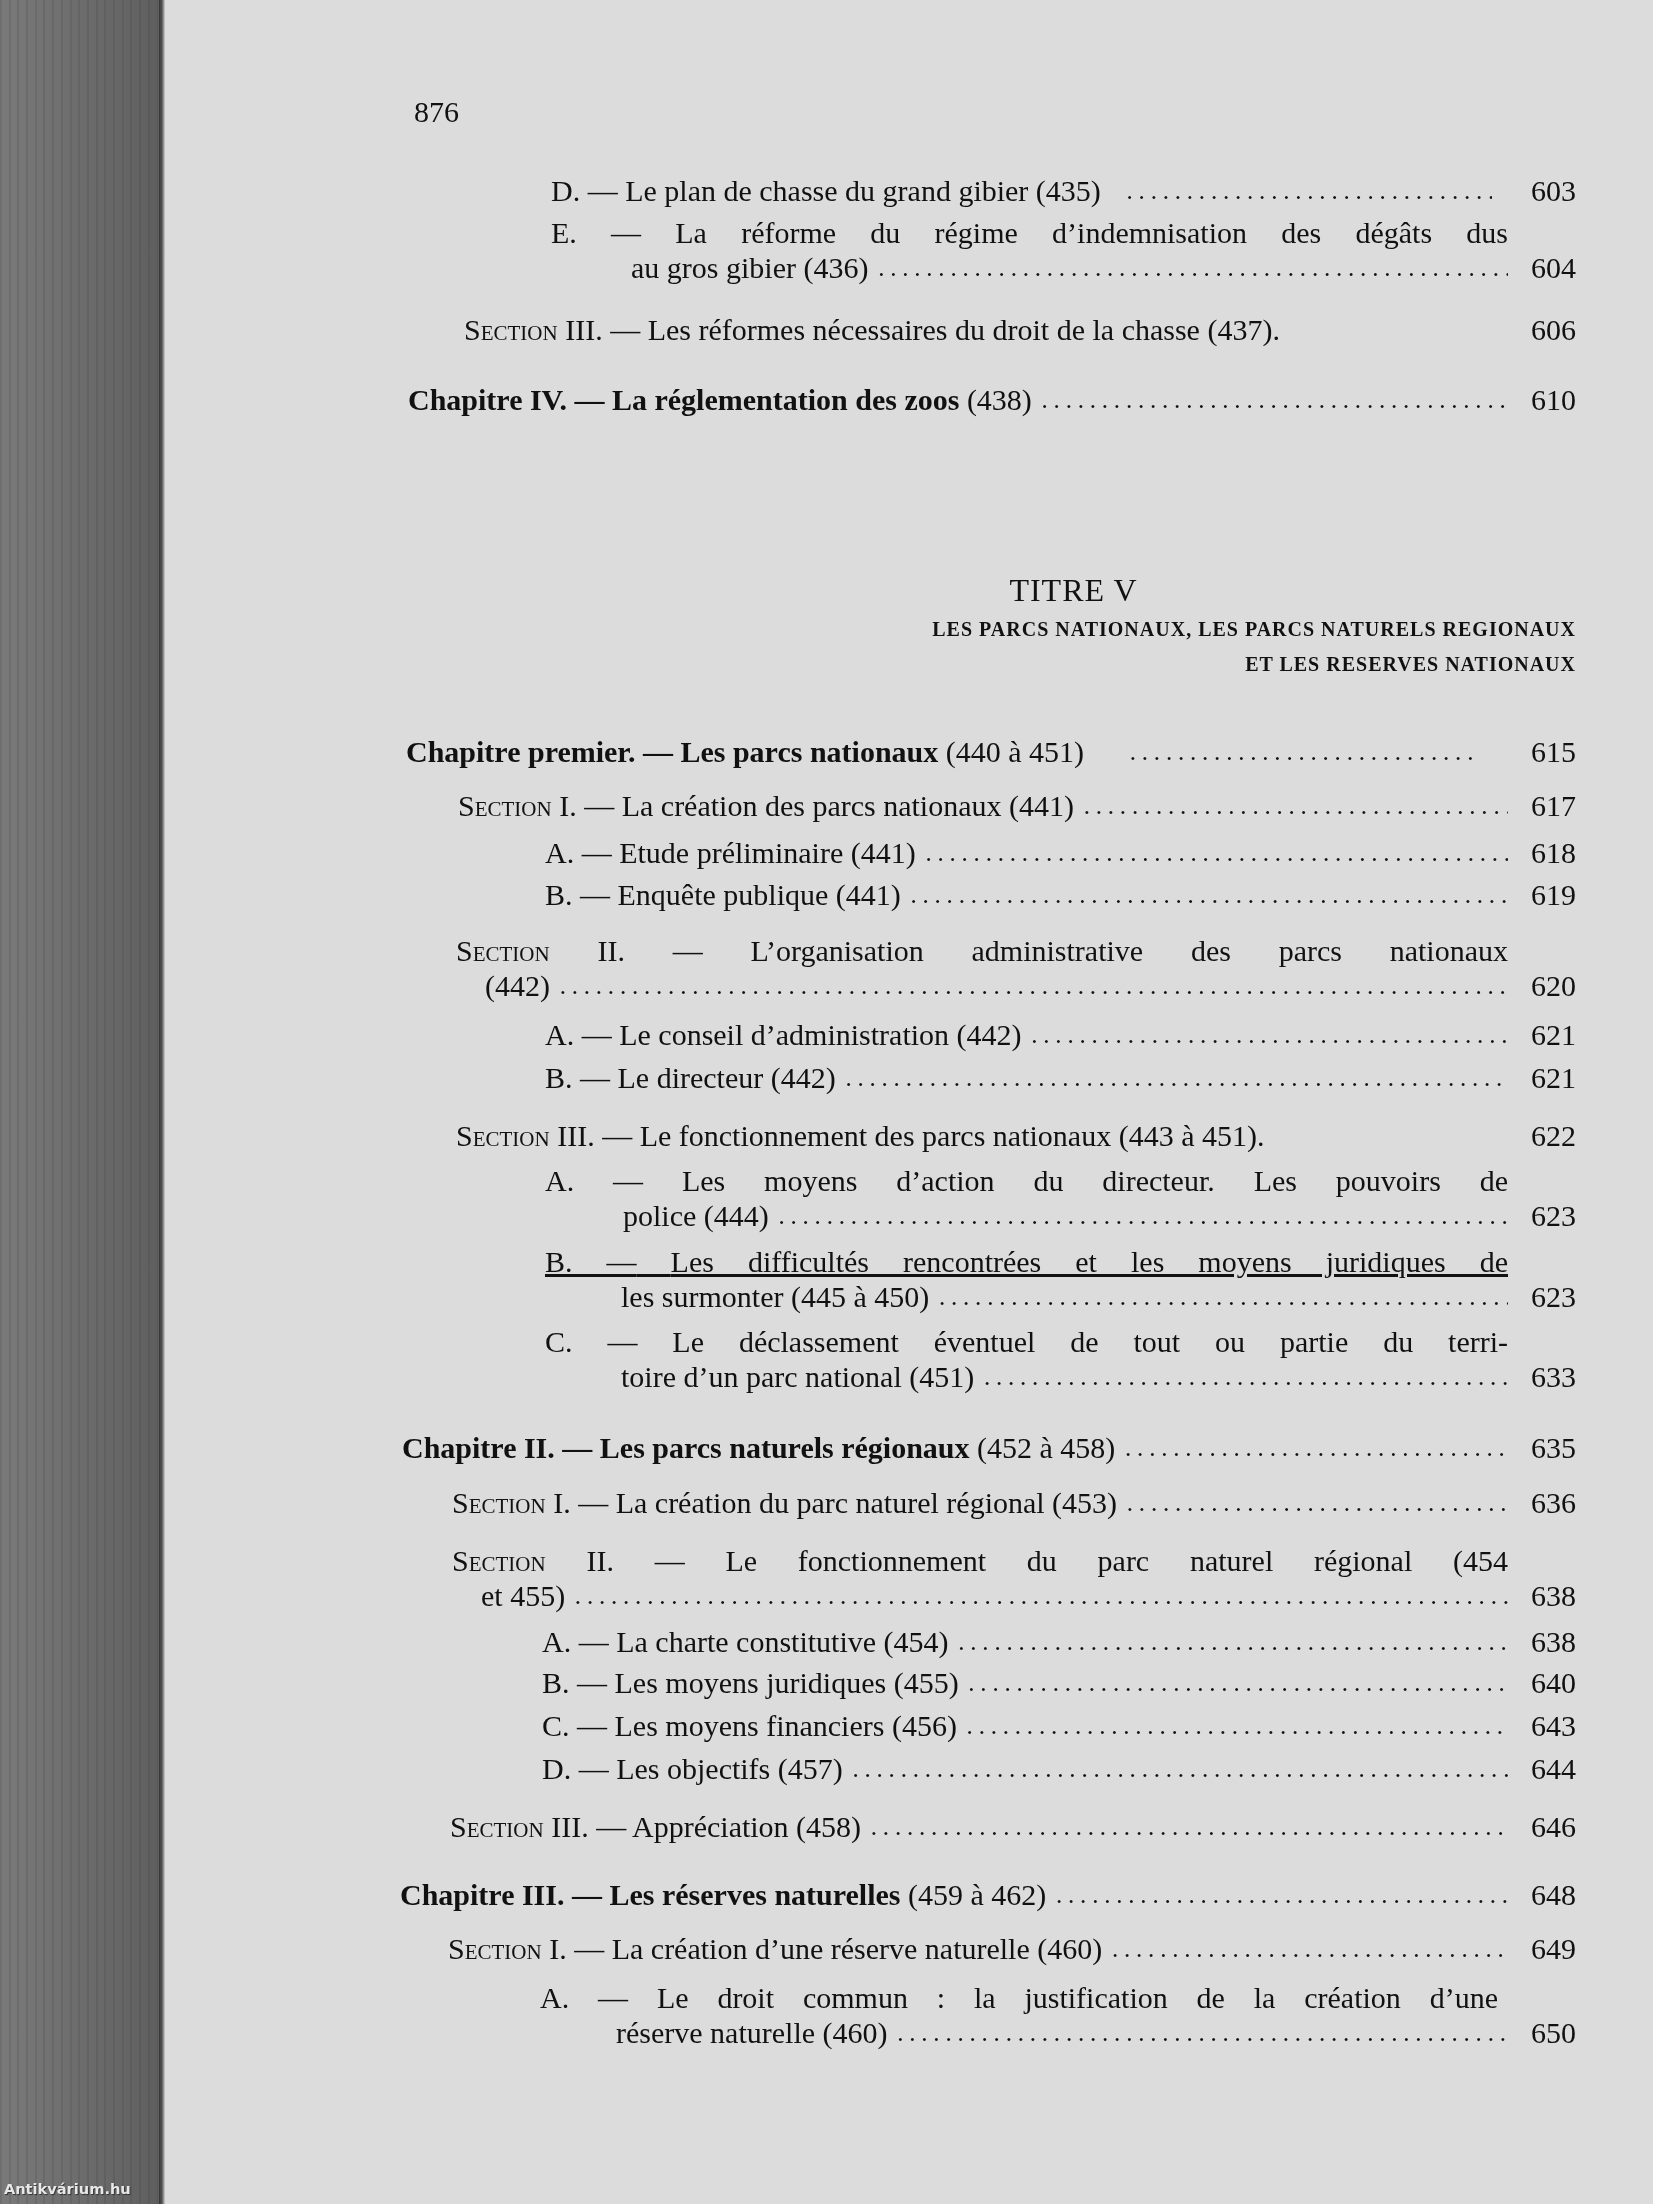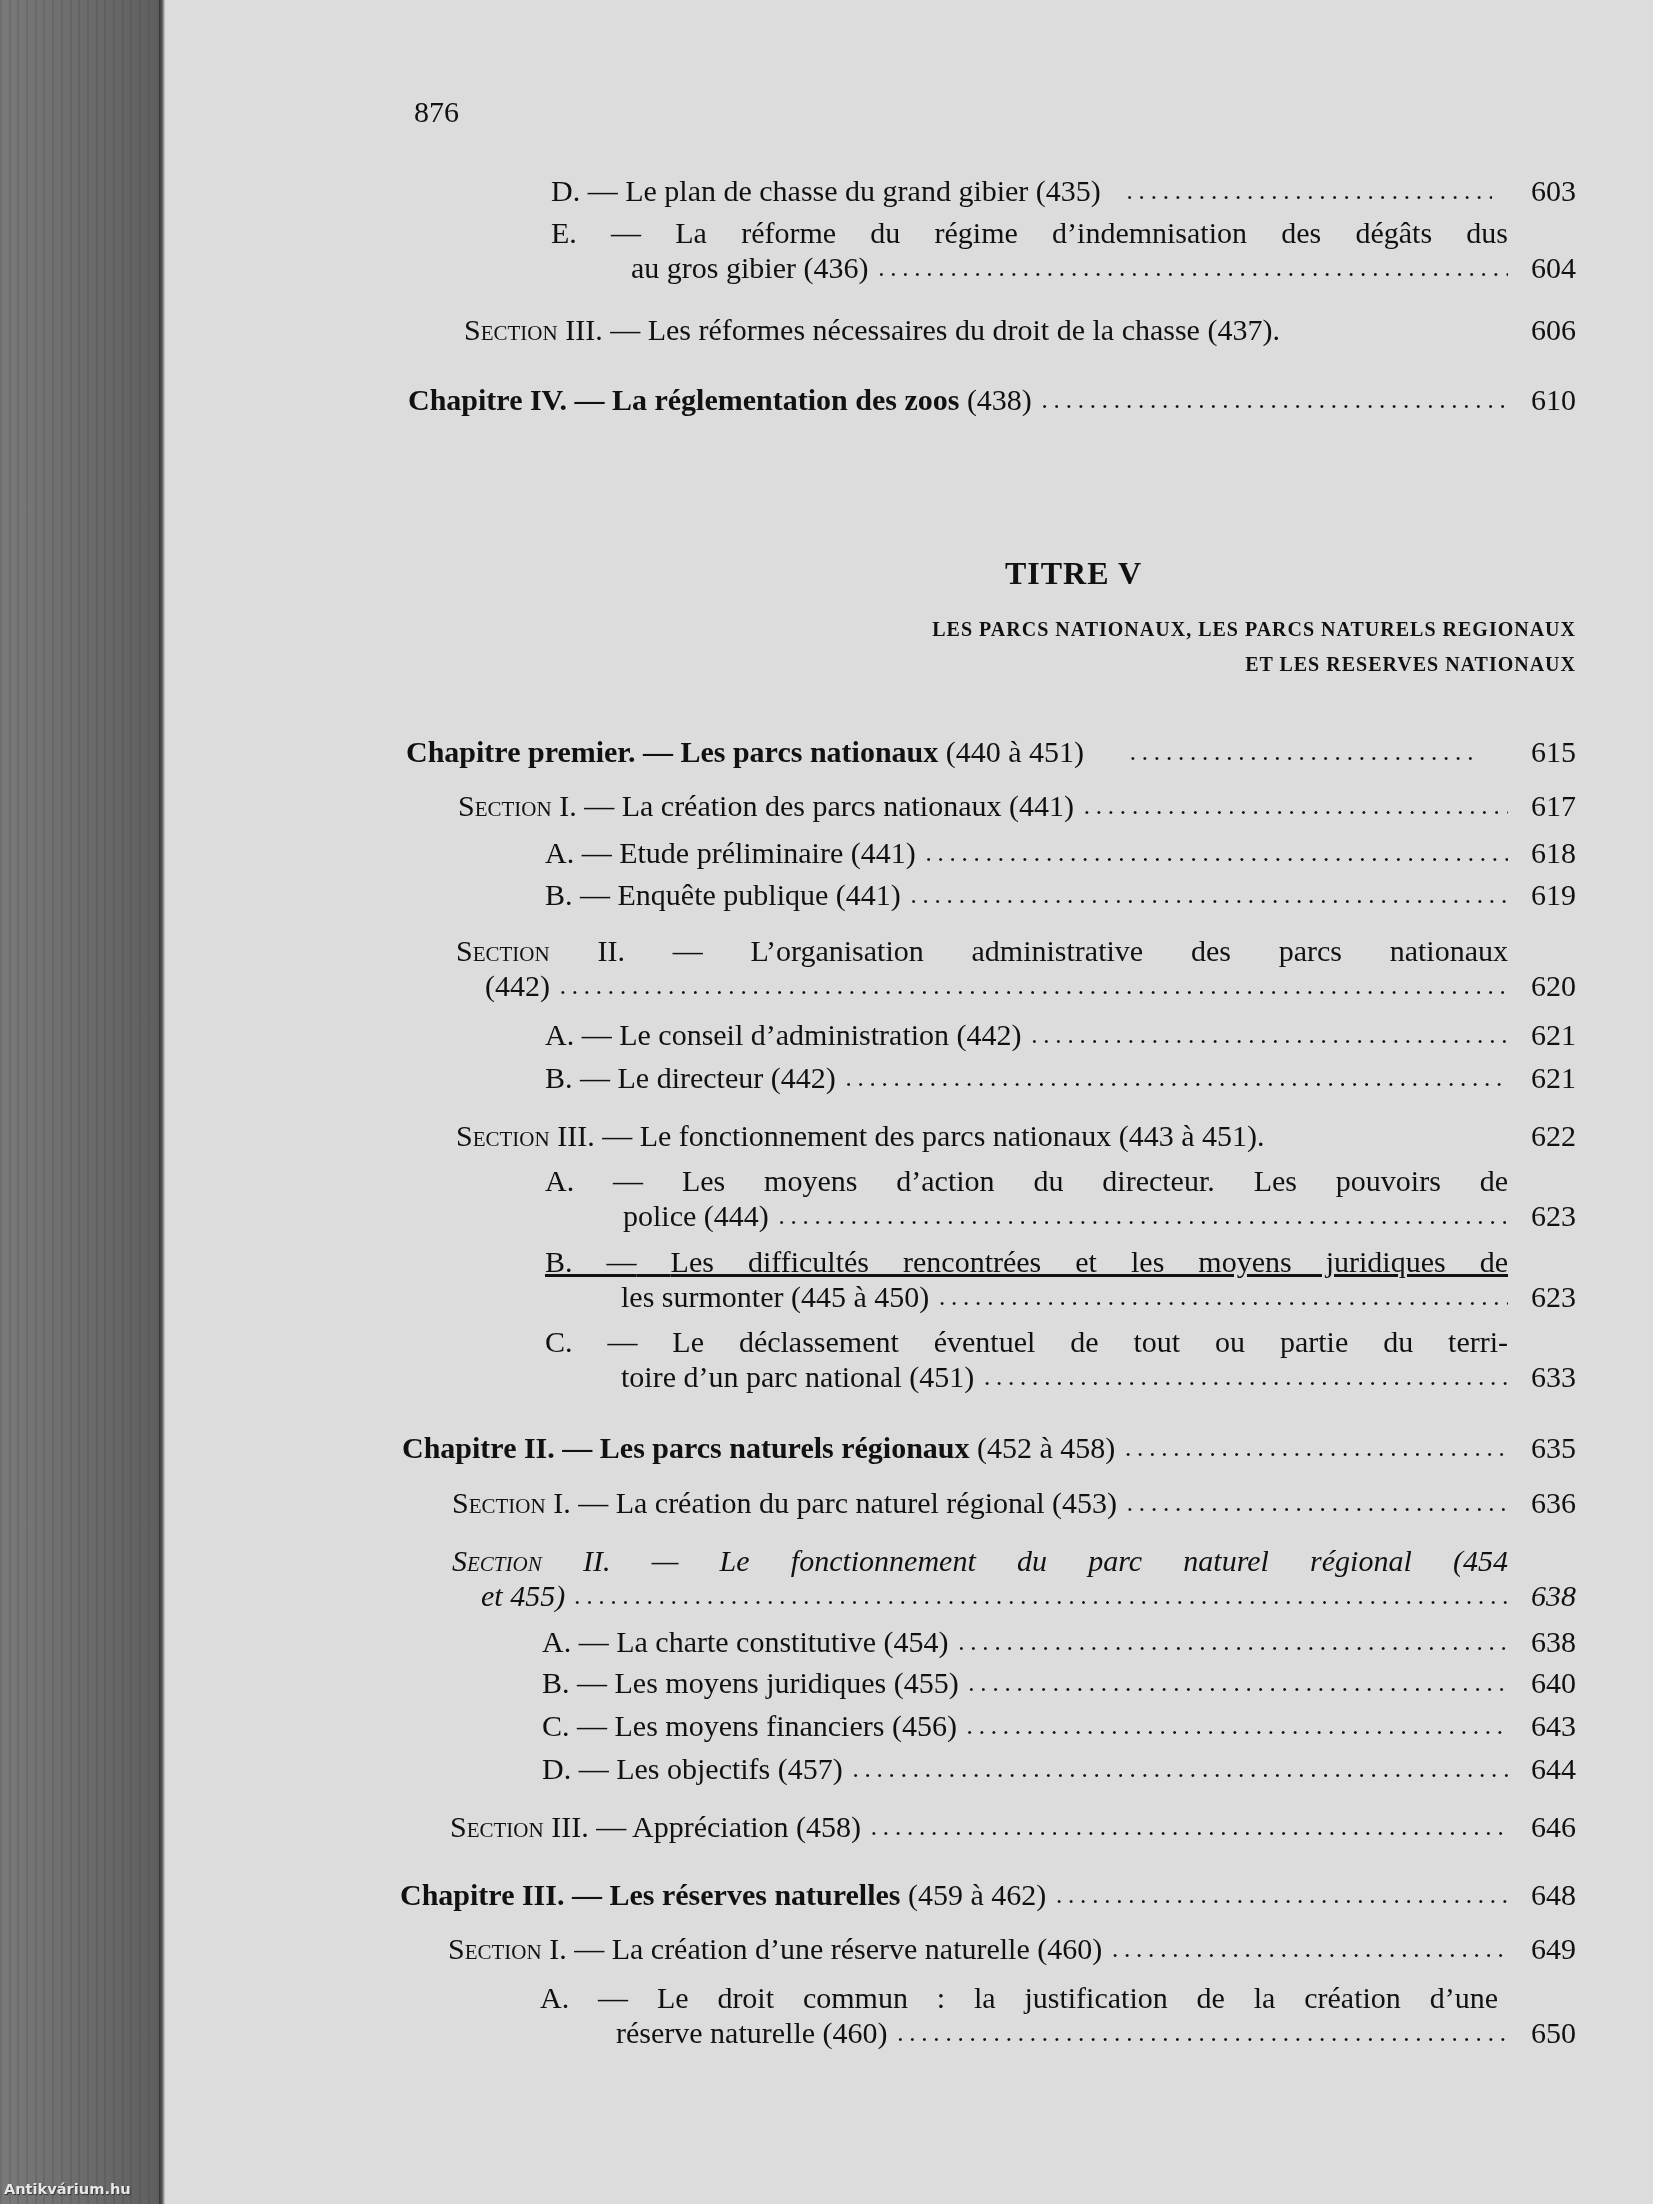--- a/index.html
+++ b/index.html
@@ -94,21 +94,21 @@
       <span class="text"><span class="sc">Section III. —</span> <span>Les réformes nécessaires du droit de la chasse (437).</span></span>
       <span class="leader"></span>
       <span class="pg">606</span>
     </div>
     <div class="entry chap" style="top:382px;left:243px;">
       <span class="text"><span class="lbl">Chapitre IV. —</span> <span class="ttl">La réglementation des zoos</span> <span>(438)</span></span>
       <span class="leader">................................................................................................................................</span>
       <span class="pg">610</span>
     </div>
 
-    <div class="titre" style="top:555px;left:406px;right:78px;font-weight:bold;">TITRE V</div>
+    <div class="titre" style="top:572px;left:406px;right:78px;">TITRE V</div>
     <div class="titre-sub" style="top:611px;">LES PARCS NATIONAUX, LES PARCS NATURELS REGIONAUX</div>
     <div class="titre-sub" style="top:646px;">ET LES RESERVES NATIONAUX</div>
 
     <div class="entry chap" style="top:734px;left:241px;gap:36px;">
       <span class="text"><span class="lbl">Chapitre premier. —</span> <span class="ttl">Les parcs nationaux</span> <span>(440 à 451)</span></span>
       <span class="leader">................................................................................................................................</span>
       <span class="pg">615</span>
     </div>
     <div class="entry" style="top:788px;left:293px;">
       <span class="text"><span class="sc">Section I. —</span> <span>La création des parcs nationaux (441)</span></span>
@@ -175,21 +175,21 @@
     <div class="entry chap" style="top:1430px;left:237px;">
       <span class="text"><span class="lbl">Chapitre II. —</span> <span class="ttl">Les parcs naturels régionaux</span> <span>(452 à 458)</span></span>
       <span class="leader">................................................................................................................................</span>
       <span class="pg">635</span>
     </div>
     <div class="entry" style="top:1485px;left:287px;">
       <span class="text"><span class="sc">Section I. —</span> <span>La création du parc naturel régional (453)</span></span>
       <span class="leader">................................................................................................................................</span>
       <span class="pg">636</span>
     </div>
-    <div class="entry wrap" style="top:1543px;left:287px;font-style:italic;">
+    <div class="entry wrap" style="top:1543px;left:287px;">
       <span class="l1" style="margin-right:68px;"><span class="sc">Section II. —</span> <span>Le fonctionnement du parc naturel régional (454</span></span>
       <span class="l2" style="margin-left:29px;">
         <span class="text">et 455)</span>
         <span class="leader">................................................................................................................................</span>
         <span class="pg">638</span>
       </span>
     </div>
     <div class="entry" style="top:1624px;left:377px;">
       <span class="text"><span>A. —</span> <span>La charte constitutive (454)</span></span>
       <span class="leader">................................................................................................................................</span>

